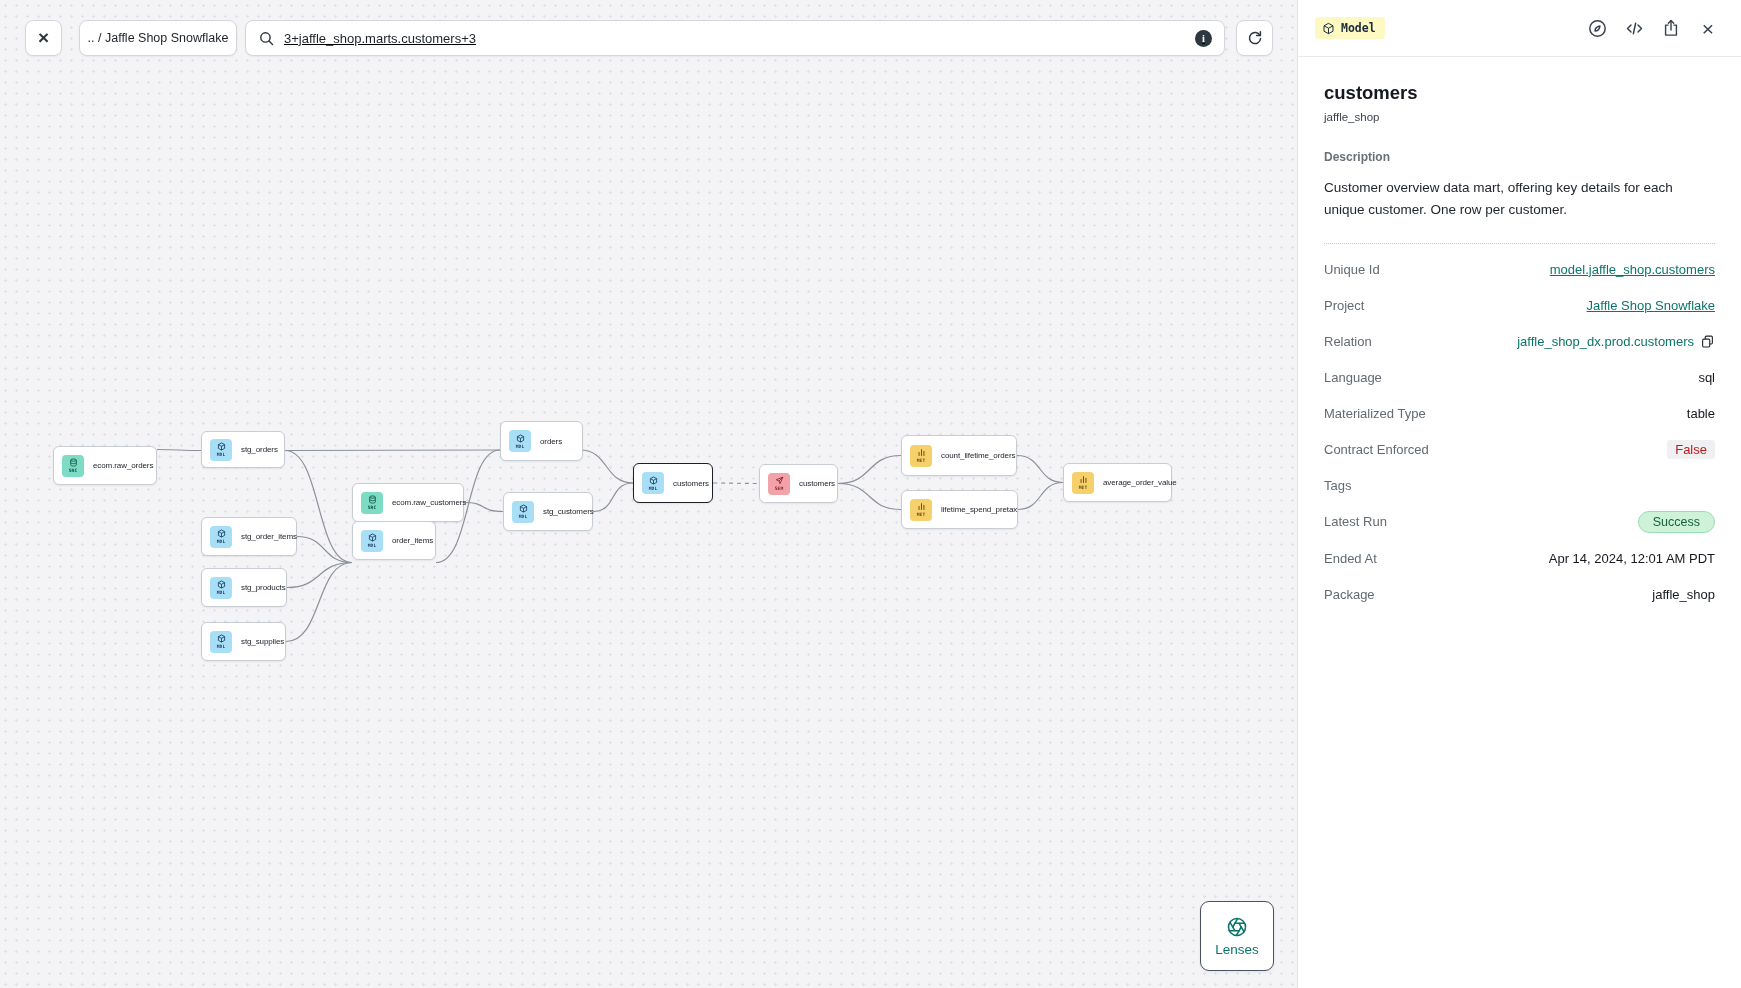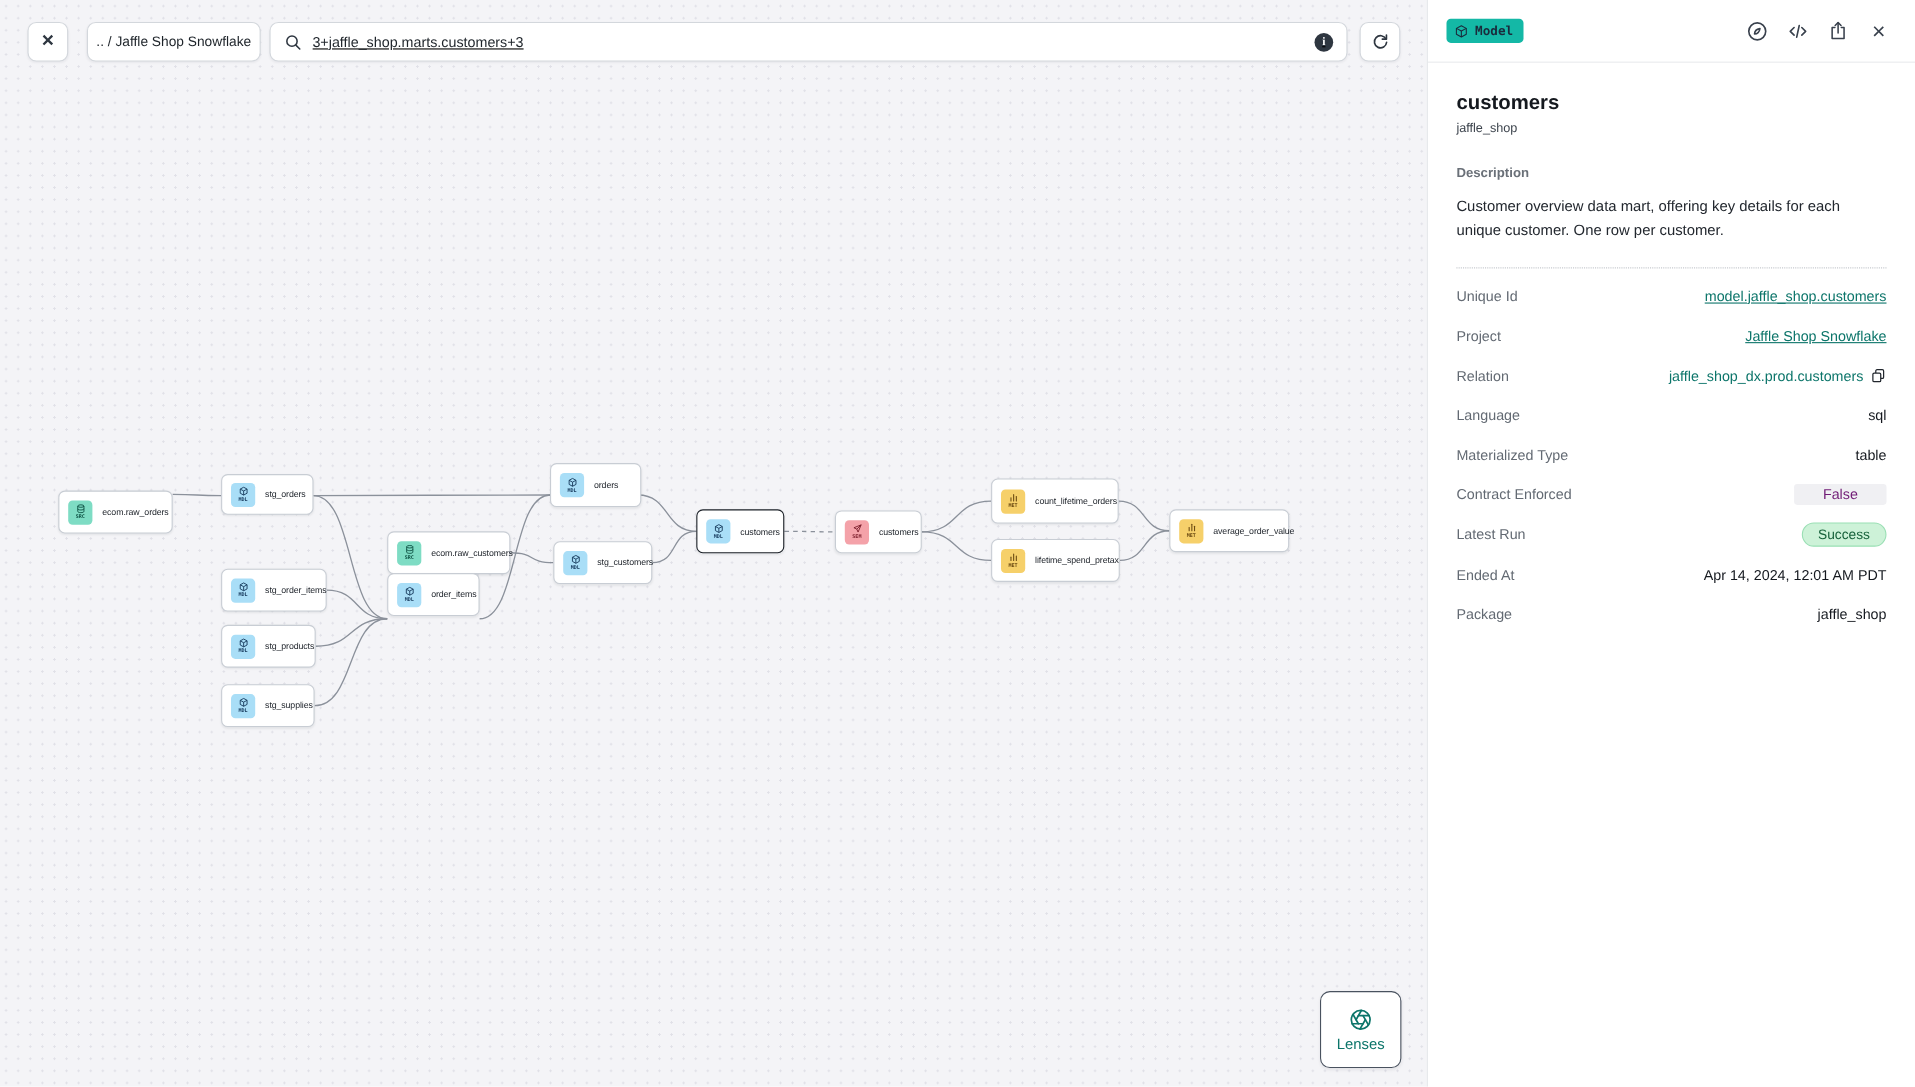--- a/index.html
+++ b/index.html
@@ -55,21 +55,21 @@
     background:#fff; border:1px solid #49525f; border-radius:9px; cursor:pointer;
     display:flex; flex-direction:column; align-items:center; justify-content:center;
     gap:4px; box-shadow:0 1px 3px rgba(20,25,35,.08); }
   .lenses-btn span { font-size:13.5px; color:#0c756a; }
 
   
   .panel { position:absolute; left:1297px; top:0; width:444px; height:988px;
     background:#fff; border-left:1px solid #e2e4e8; }
   .panel-header { height:57px; border-bottom:1px solid #e8eaed;
     display:flex; align-items:center; padding:0 21px 0 17px; }
-  .model-badge { display:flex; align-items:center; gap:6px; background:#14b8a6;
+  .model-badge { display:flex; align-items:center; gap:6px; background:#fef9c3;
     border-radius:4px; padding:4px 9px 4px 7px; cursor:default; }
   .model-badge .mtxt { font-family:"DejaVu Sans Mono", monospace; font-size:11.5px;
     font-weight:bold; color:#1a2b3c; }
   .hdr-icons { margin-left:auto; display:flex; align-items:center; gap:13px; }
   .hicon { width:24px; height:24px; display:flex; align-items:center;
     justify-content:center; cursor:pointer; color:#39414d; }
   .hicon.close-x { font-size:21px; color:#39414d; line-height:1; }
 
   .panel-body { padding:0 26px; }
   .p-title { margin-top:25px; font-size:18.5px; font-weight:bold; color:#15191f; }
@@ -86,22 +86,22 @@
 
   .field-rows { margin-top:12px; }
   .field-row { display:flex; align-items:center; justify-content:space-between;
     min-height:21px; margin-top:15px;gap:23px; }
   .f-label { font-size:13px; color:#636a73; flex:0 0 auto; }
   .f-value { font-size:13px; color:#15191f; text-align:right; }
   .f-link { color:#0c756a; cursor:pointer; }
   .f-underline { text-decoration:underline; }
   .copy-wrap { display:flex; align-items:center; gap:6px; }
   .copy-btn { cursor:pointer; display:flex; }
-  .badge-gray { background:#f0f0f3; border-radius:3px; padding:2px 26px;
-    font-size:13px; color:#701a75; }
+  .badge-gray { background:#f0f0f3; border-radius:3px; padding:2px 8px;
+    font-size:13px; color:#b91c1c; }
   .badge-success { background:#cdf2d8; border:1px solid #9adfb4; border-radius:12px;
     padding:3px 14px; font-size:12.5px; color:#17623b; cursor:default; }
 </style>
 </head>
 <body>
 
 <div class="app">
 
   <div class="canvas">
     <svg id="edge-layer">
@@ -395,20 +395,24 @@
         <div class="field-row">
           <span class="f-label">Materialized Type</span>
           <span class="f-value">table</span>
         </div>
 
         <div class="field-row">
           <span class="f-label">Contract Enforced</span>
           <span class="badge-gray">False</span>
         </div>
 
+        <div class="field-row">
+          <span class="f-label">Tags</span>
+          <span class="f-value"></span>
+        </div>
 
         <div class="field-row">
           <span class="f-label">Latest Run</span>
           <span class="badge-success">Success</span>
         </div>
 
         <div class="field-row">
           <span class="f-label">Ended At</span>
           <span class="f-value">Apr 14, 2024, 12:01 AM PDT</span>
         </div>

